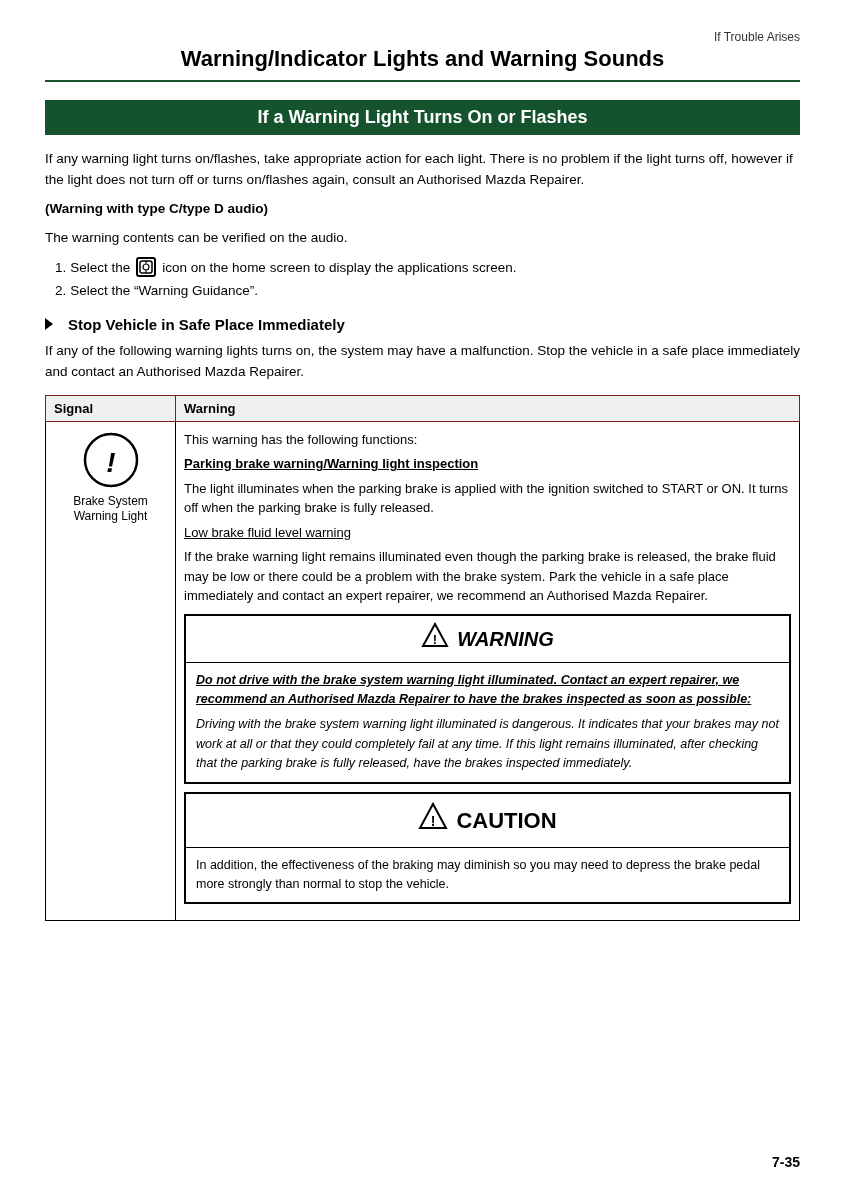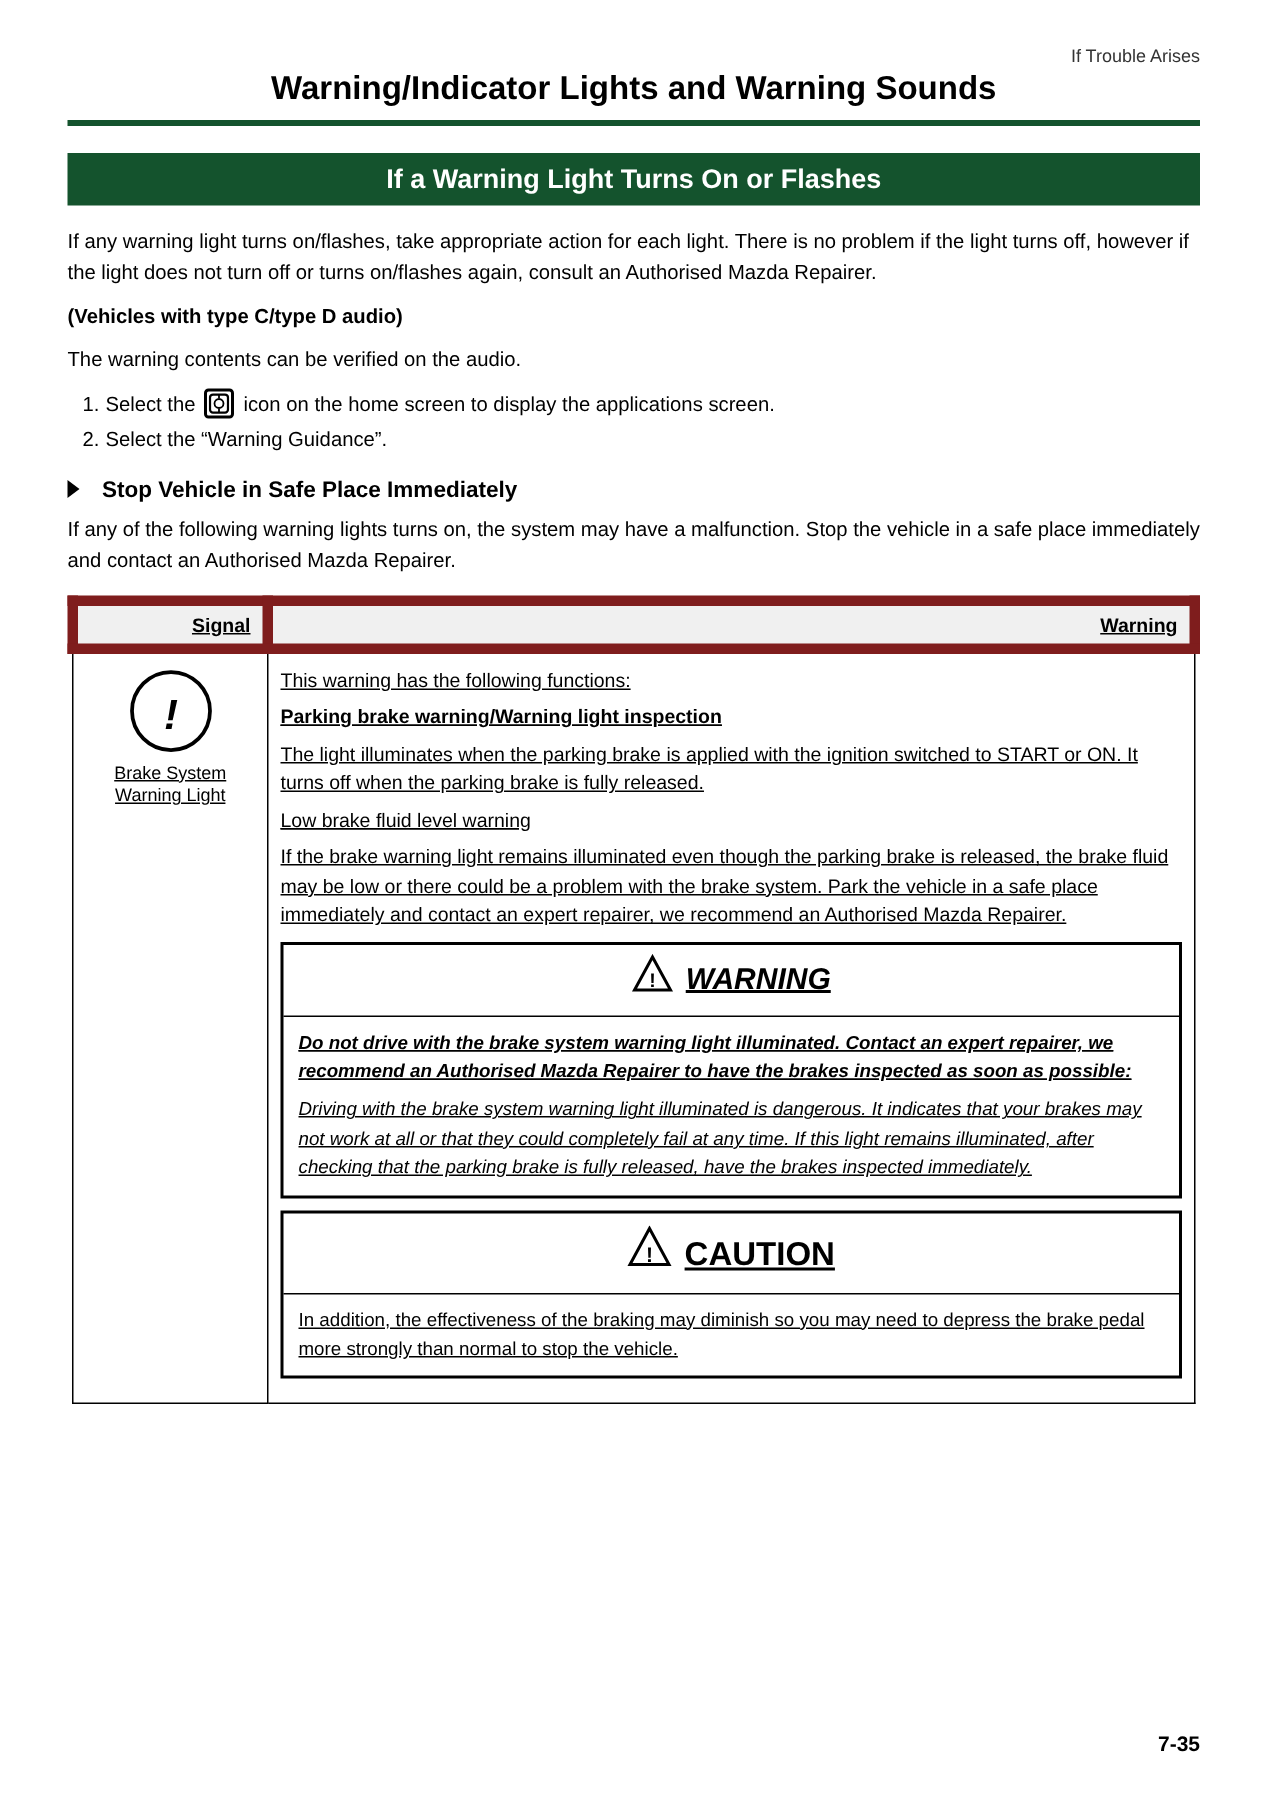--- a/index.html
+++ b/index.html
@@ -19,21 +19,21 @@
       font-size: 12px;
       color: #333;
       margin-bottom: 2px;
     }
     .header-title {
       text-align: center;
       font-size: 22px;
       font-weight: bold;
       color: #000;
       padding-bottom: 8px;
-      border-bottom: 4px solid #14532d;
+      border-bottom: 2px solid #14532d;
       margin-bottom: 18px;
     }
 
     
     .section-banner {
       background: #14532d;
       color: #fff;
       text-align: center;
       font-size: 18px;
       font-weight: bold;
@@ -84,35 +84,33 @@
       flex-shrink: 0;
     }
 
     
     .main-table {
       width: 100%;
       border-collapse: collapse;
       margin-top: 12px;
     }
     .main-table th {
-      border: 7px solid #7f1d1d;
+      border: 1px solid #7f1d1d;
       background: #f0f0f0;
       font-weight: bold;
       font-size: 13px;
       padding: 5px 8px;
-      text-align: right;
-      text-decoration: underline;
+      text-align: left;
     }
     .main-table td {
       border: 1px solid #000;
       vertical-align: top;
       padding: 8px;
       font-size: 13px;
       line-height: 1.5;
-      text-decoration: underline;
     }
     .signal-cell {
       width: 130px;
       text-align: center;
       vertical-align: middle;
     }
 
     
     .brake-icon {
       display: flex;
@@ -228,21 +226,21 @@
 <div>
   <div class="header-top">If Trouble Arises</div>
   <div class="header-title">Warning/Indicator Lights and Warning Sounds</div>
 </div>
 
 <div class="section-banner">If a Warning Light Turns On or Flashes</div>
 
 <div class="body-text">If any warning light turns on/flashes, take appropriate action for each light. There is no problem if the light turns off, however if the light does not turn off or turns on/flashes again, consult an Authorised Mazda Repairer.</div>
 
 <div class="body-text">
-  <span class="bold-label">(Vehicles with type C/type D audio)</span>
+  <span class="bold-label">(Warning with type C/type D audio)</span>
 </div>
 <div class="body-text">The warning contents can be verified on the audio.</div>
 
 <ol class="num-list">
   <li>
     <span>1. </span>
     <span>Select the</span>
     <span class="app-icon" style="margin: 0 2px;">
       <svg width="14" height="14" viewBox="0 0 14 14">
         <rect x="1" y="1" width="12" height="12" rx="2" ry="2" stroke="#000" stroke-width="1.5" fill="none"></rect>

